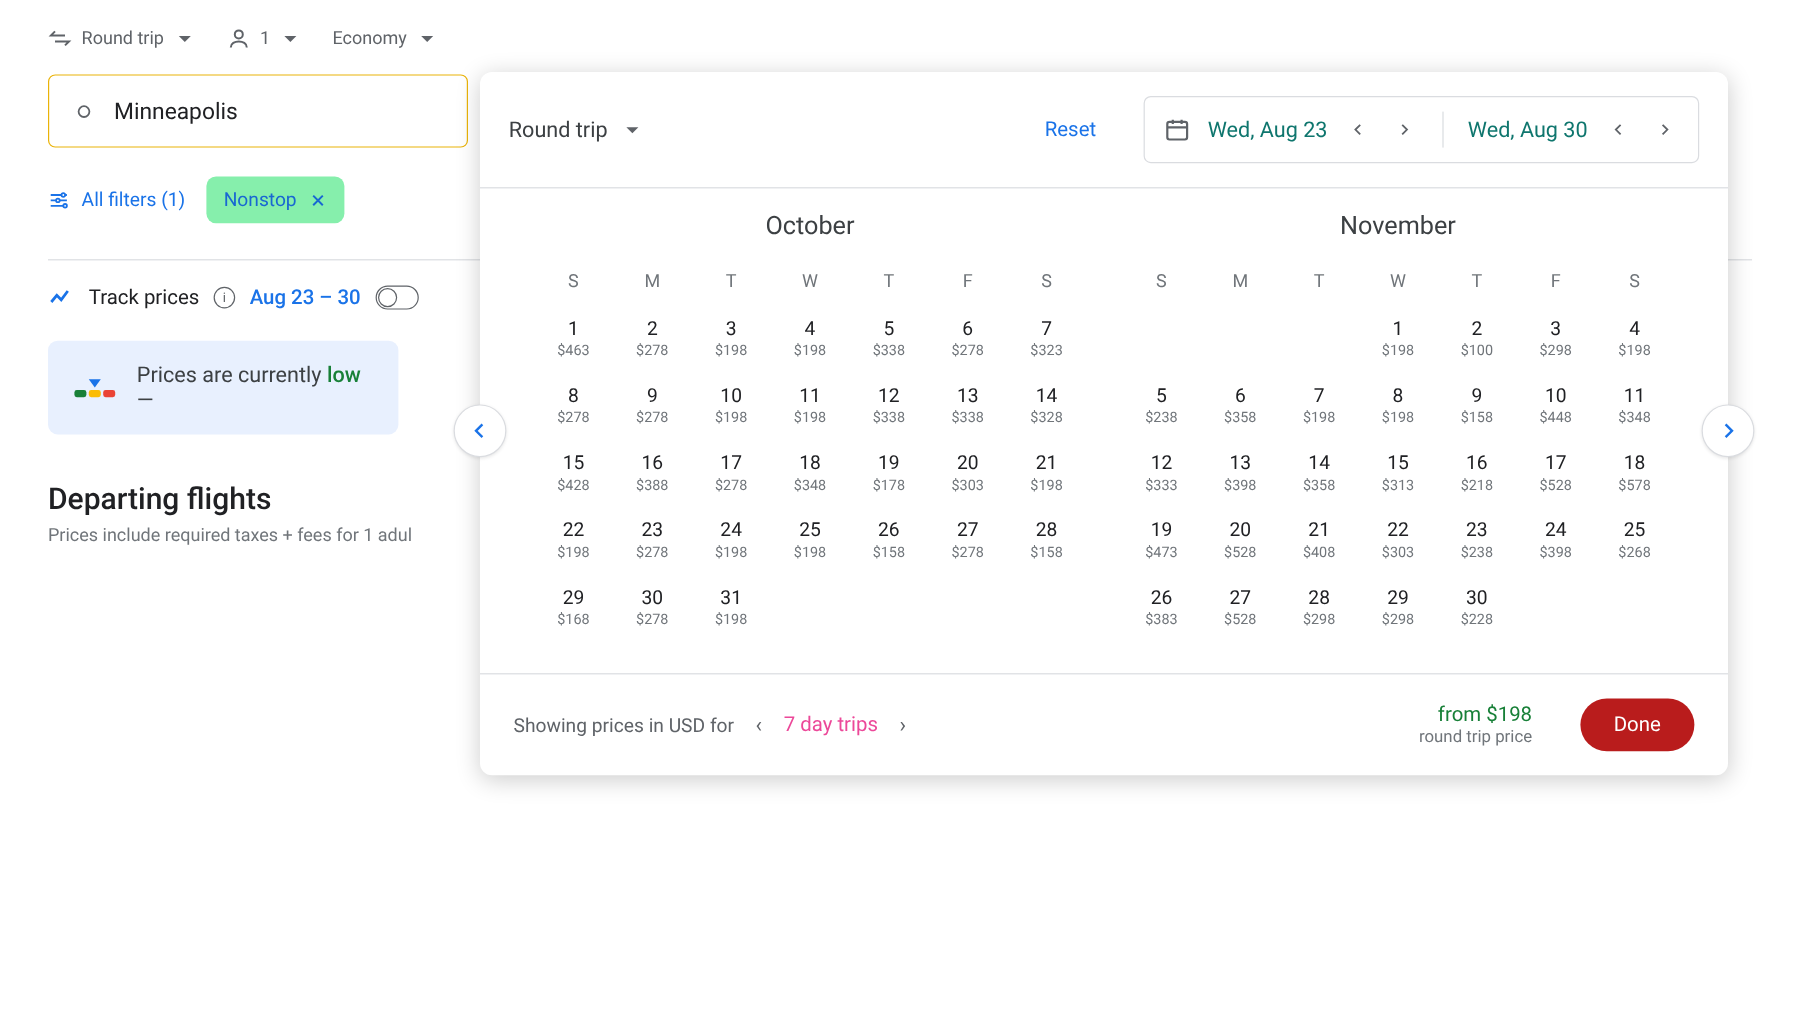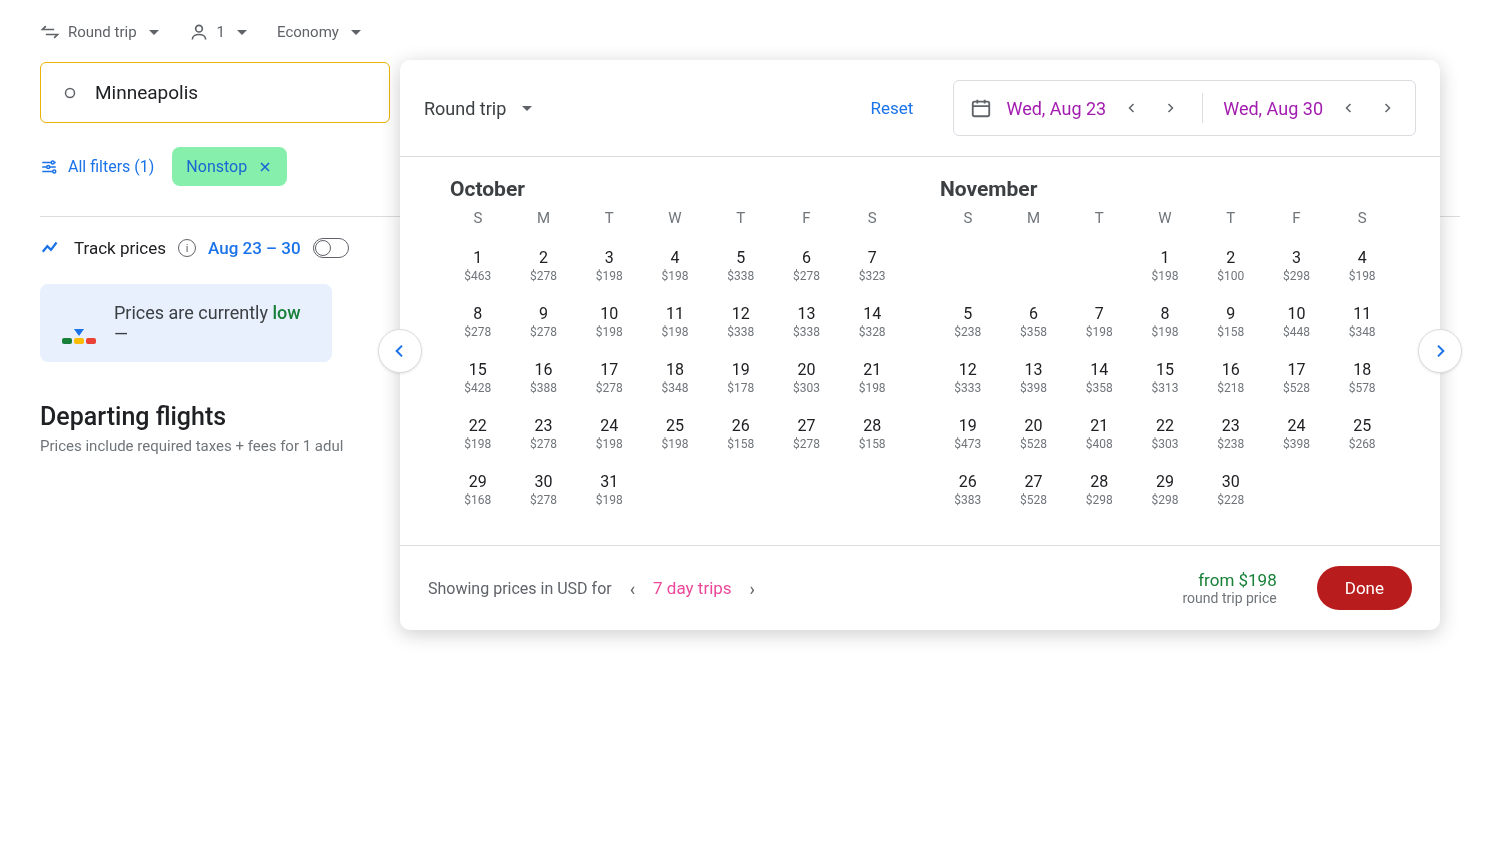--- a/index.html
+++ b/index.html
@@ -16,46 +16,46 @@
 .all-filters { display: flex; align-items: center; gap: 10px; color: #1a73e8; font-size: 16px; cursor: pointer; }
 .nonstop-chip { background: #86efac; color: #1967d2; border-radius: 8px; padding: 10px 14px; display: flex; align-items: center; gap: 10px; font-size: 16px; cursor: pointer; }
 .nonstop-chip svg { width: 16px; height: 16px; }
 .divider-h { border-top: 1px solid #dadce0; margin: 20px 0; }
 .track-row { display: flex; align-items: center; gap: 12px; font-size: 17px; }
 .track-label { color: #202124; }
 .track-date { color: #1a73e8; font-weight: 500; }
 .info-circle { width: 18px; height: 18px; border: 1.5px solid #5f6368; border-radius: 50%; display: flex; align-items: center; justify-content: center; font-size: 11px; color: #5f6368; }
 .toggle { width: 36px; height: 20px; border: 1.5px solid #5f6368; border-radius: 20px; background: #fff; position: relative; }
 .toggle::after { content: ''; width: 14px; height: 14px; border: 1.5px solid #5f6368; border-radius: 50%; background: #fff; position: absolute; left: 1px; top: 1px; }
-.price-banner { background: #e8f0fe; border-radius: 8px; padding: 18px 22px; display: flex; align-items: flex-end; gap: 18px; font-size: 18px; color: #3c4043; margin-top: 25px; width: 292px; }
+.price-banner { background: #e8f0fe; border-radius: 8px; padding: 18px 22px; display: flex; align-items: center; gap: 18px; font-size: 18px; color: #3c4043; margin-top: 25px; width: 292px; }
 .gauge { display: flex; flex-direction: column; align-items: center; }
 .gauge-bars { display: flex; gap: 2px; }
 .gauge-bars span { display: block; width: 10px; height: 6px; border-radius: 2px; }
 .gauge-ptr { width: 0; height: 0; border-left: 5px solid transparent; border-right: 5px solid transparent; border-top: 7px solid #1a73e8; margin-bottom: 2px; }
 .low { color: #188038; font-weight: 500; }
 .departing { margin-top: 40px; }
 .departing h2 { font-size: 25px; font-weight: 500; margin-bottom: 6px; }
 .departing-sub { color: #70757a; font-size: 15px; }
 .flight-card { border: 1px solid #dadce0; border-radius: 8px; padding: 20px; display: flex; align-items: center; gap: 24px; margin-top: 20px; width: 360px; }
 .delta-logo { width: 42px; height: 42px; display: flex; align-items: center; justify-content: center; }
 .flight-time { font-size: 19px; font-weight: 500; color: #202124; }
 .flight-airline { font-size: 15px; color: #70757a; margin-top: 4px; }
 
 
 .dp { position: absolute; left: 400px; top: 60px; width: 1040px; background: #fff; border-radius: 10px; box-shadow: 0 4px 20px rgba(0,0,0,0.2); }
 .dp-header { display: flex; align-items: center; padding: 20px 24px; border-bottom: 1px solid #dadce0; }
 .dp-trip-type { display: flex; align-items: center; gap: 12px; font-size: 18px; color: #3c4043; cursor: pointer; }
 .dp-reset { color: #1a73e8; font-size: 17px; cursor: pointer; margin-left: auto; margin-right: 40px; }
 .dp-dates { border: 1px solid #dadce0; border-radius: 6px; display: flex; align-items: center; padding: 12px 16px; gap: 14px; }
-.dp-date-field { display: flex; align-items: center; gap: 10px; font-size: 18px; color: #a21caf; }
+.dp-date-field { display: flex; align-items: center; gap: 10px; font-size: 18px; color: #0f766e; }
 .dp-date-nav { width: 24px; height: 24px; display: flex; align-items: center; justify-content: center; cursor: pointer; color: #5f6368; }
 .dp-date-sep { width: 1px; height: 30px; background: #dadce0; margin: 0 6px; }
 .dp-body { display: flex; gap: 40px; padding: 20px 50px 30px; position: relative; }
 .cal { flex: 1; }
-.cal-title { text-align: left; font-size: 21px; color: #3c4043; font-weight: 700; }
+.cal-title { text-align: center; font-size: 21px; color: #3c4043; margin-bottom: 16px; font-weight: 400; }
 .cal-grid { display: grid; grid-template-columns: repeat(7, 1fr); gap: 4px 10px; text-align: center; }
 .cal-dow { color: #70757a; font-size: 15px; padding: 8px 0; }
 .cal-cell { padding: 8px 0; min-height: 52px; display: flex; flex-direction: column; align-items: center; justify-content: center; cursor: pointer; border-radius: 4px; }
 .cal-day { font-size: 16px; color: #202124; }
 .cal-price { font-size: 12px; color: #70757a; margin-top: 2px; }
 .dp-nav-btn { position: absolute; top: 50%; transform: translateY(-50%); width: 44px; height: 44px; border: 1px solid #dadce0; border-radius: 50%; background: #fff; display: flex; align-items: center; justify-content: center; cursor: pointer; color: #1a73e8; box-shadow: 0 1px 3px rgba(0,0,0,0.1); }
 .dp-prev { left: -22px; }
 .dp-next { right: -22px; }
 .dp-footer { border-top: 1px solid #dadce0; padding: 20px 28px; display: flex; align-items: center; }
 .dp-footer-left { display: flex; align-items: center; gap: 14px; color: #5f6368; font-size: 16px; }

